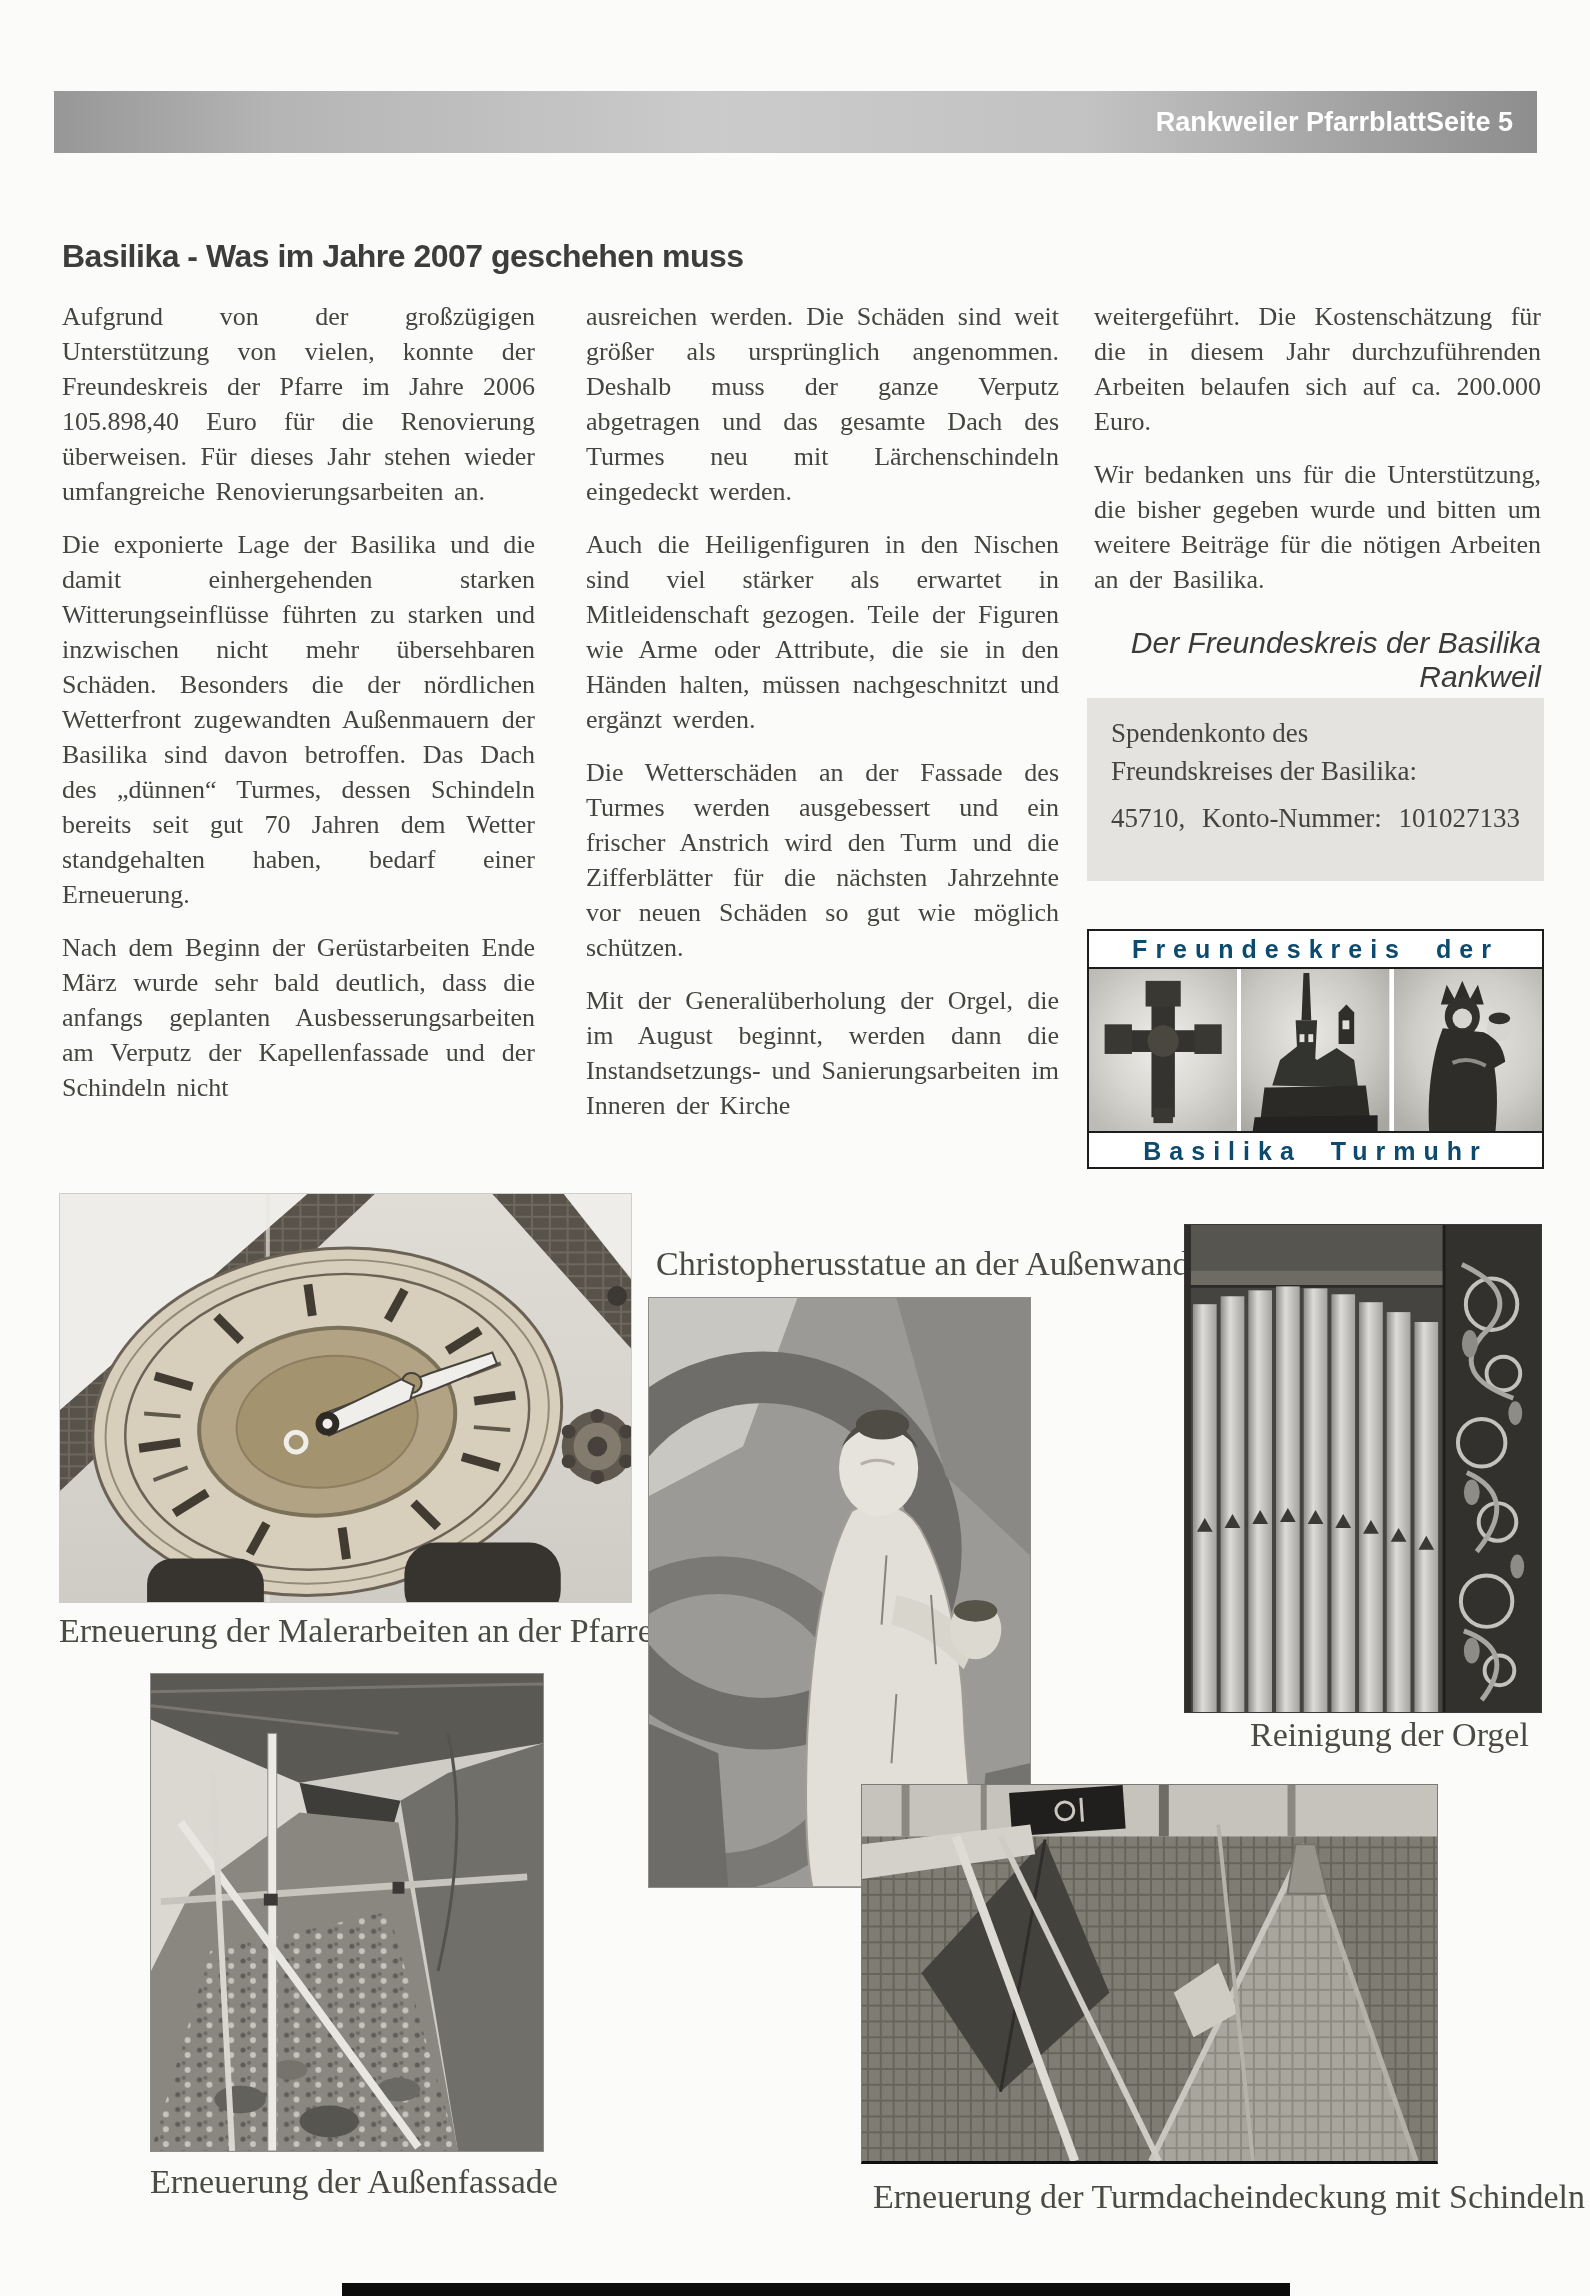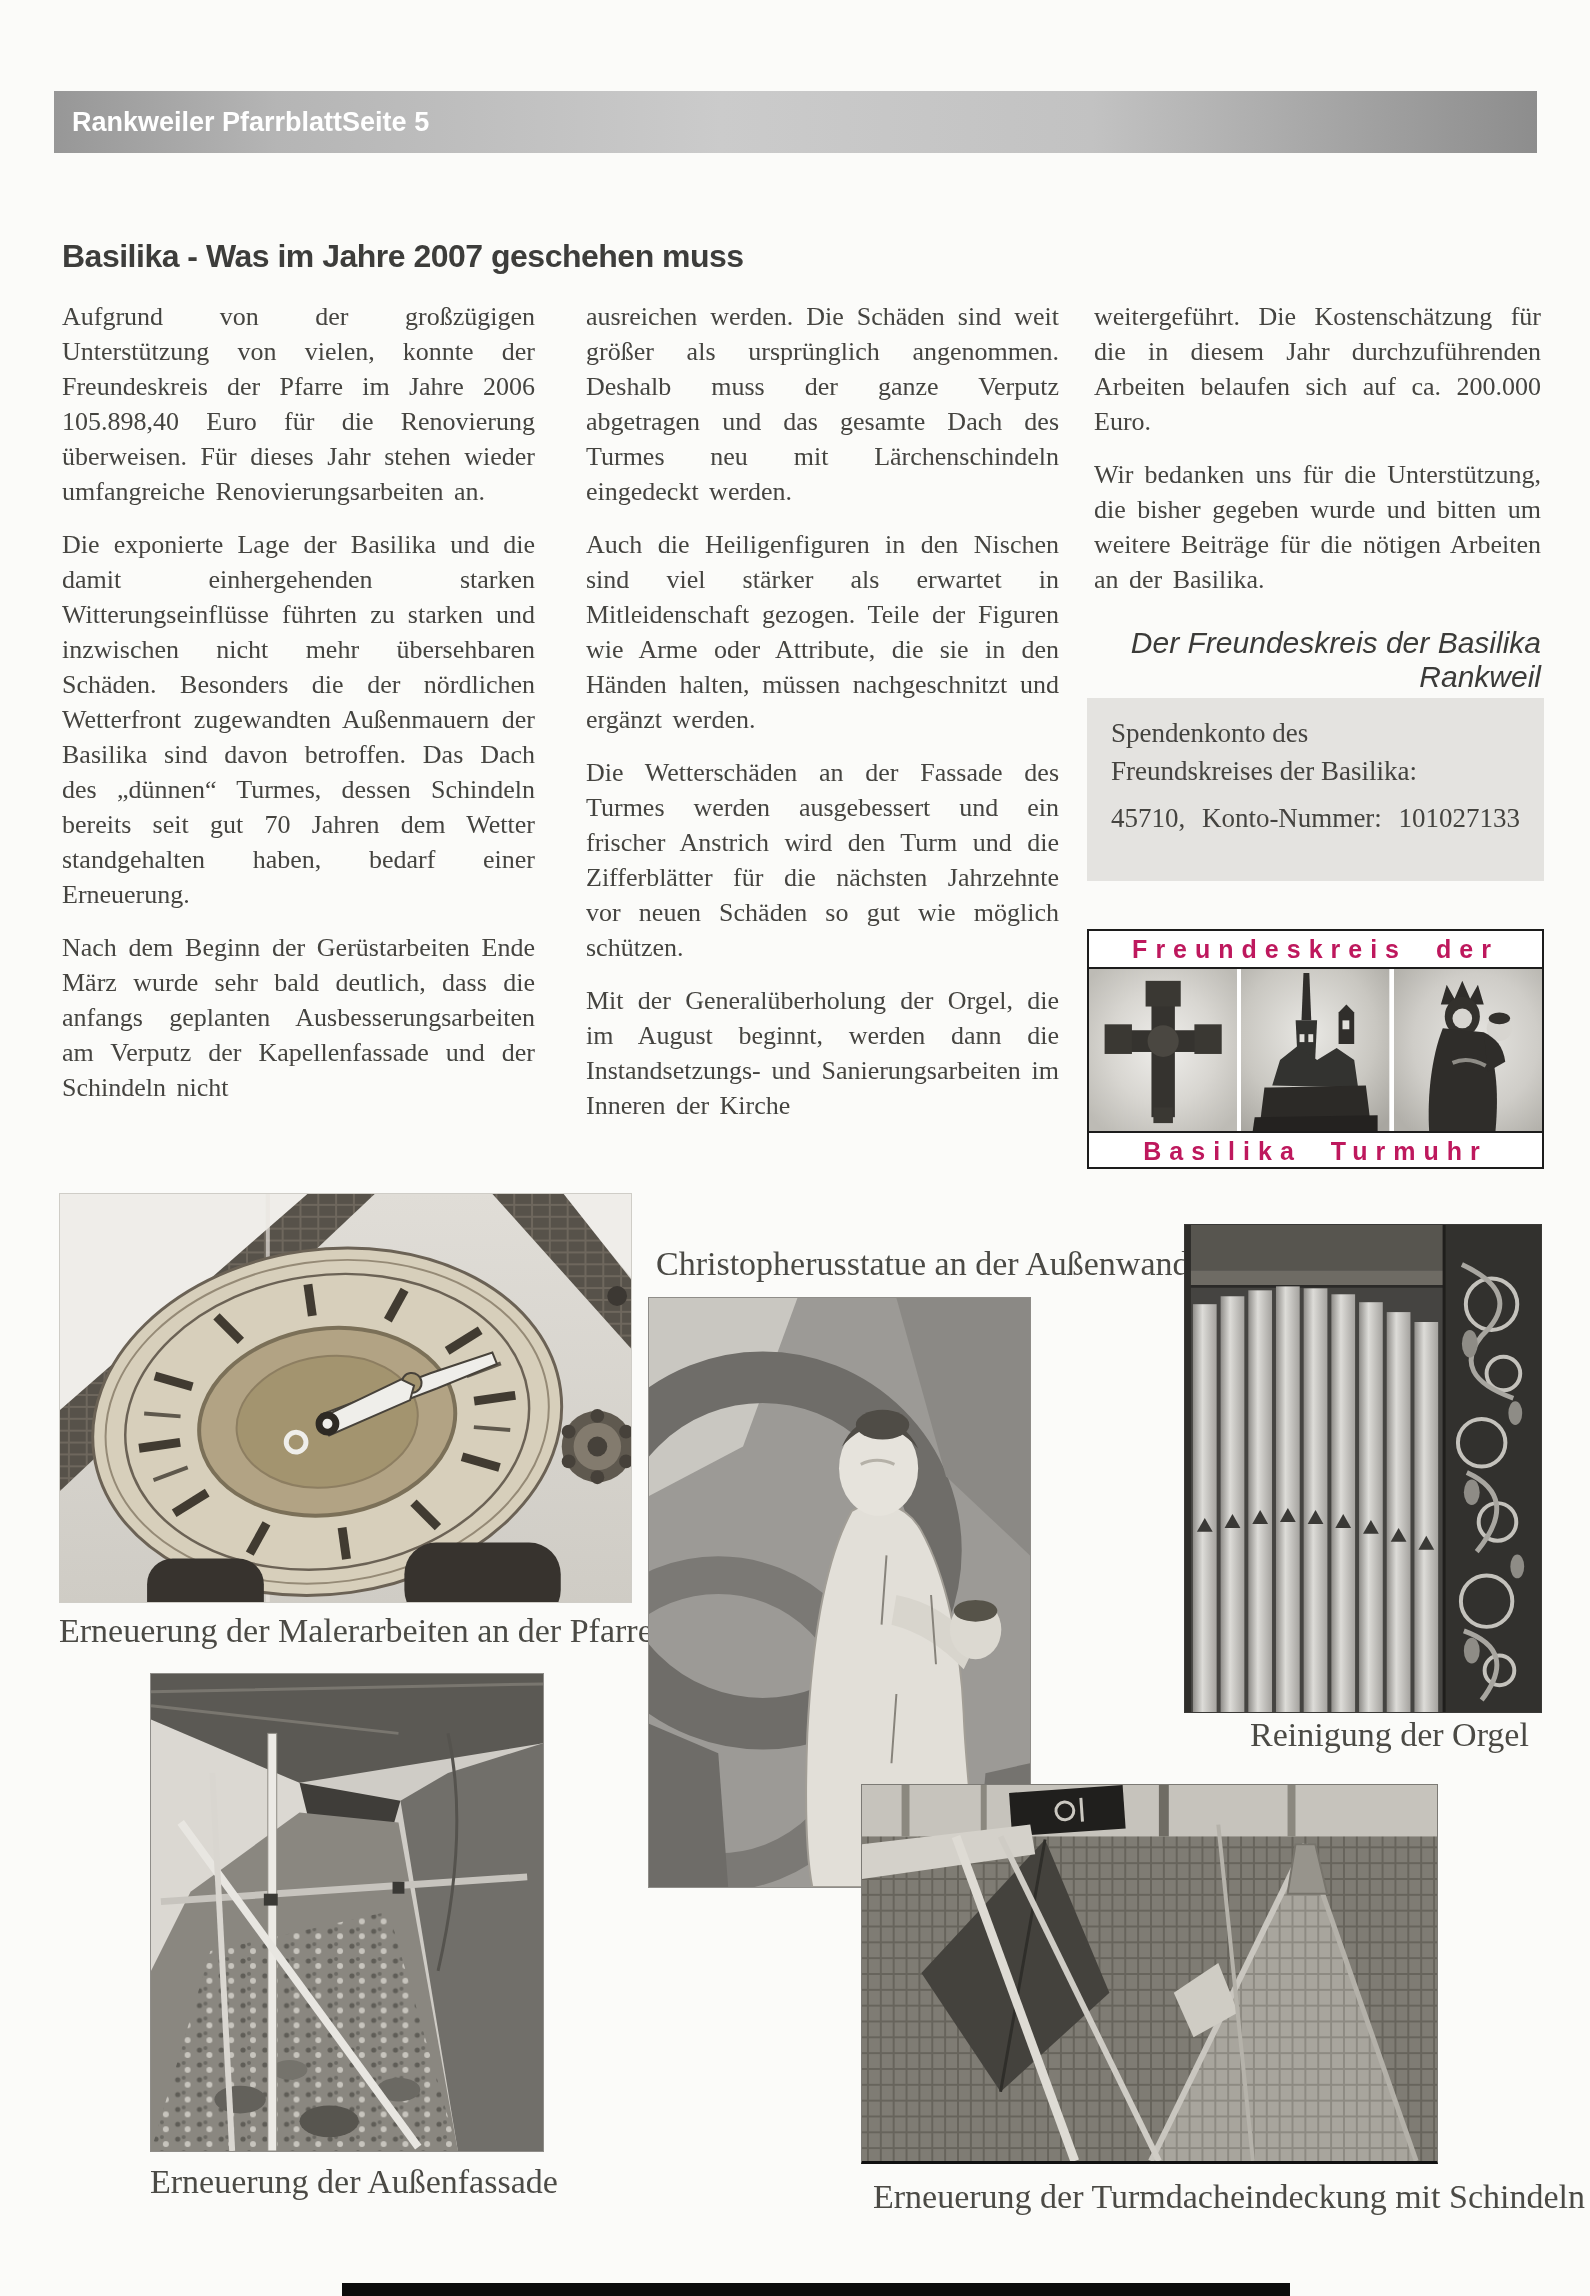--- a/index.html
+++ b/index.html
@@ -1,21 +1,21 @@
 <!DOCTYPE html>
 <html lang="de"><head>
 <meta charset="utf-8">
 <style>
   html,body{margin:0;padding:0;background:#e8e8e6;}
   .page{position:relative;width:1591px;height:2297px;background:#fbfbf9;overflow:hidden;
         font-family:"Liberation Serif",serif;color:#454440;}
   
   .header-bar{position:absolute;left:54px;top:91px;width:1483px;height:62px;
       background:linear-gradient(90deg,#979797 0%,#b5b5b5 15%,#cbcbcb 45%,#c2c2c2 70%,#8d8d8d 100%);
-      display:flex;align-items:center;justify-content:flex-start;
+      display:flex;align-items:center;justify-content:flex-end;
       font-family:"Liberation Sans",sans-serif;font-weight:bold;font-size:27px;color:#ffffff;}
   .header-bar .hleft{margin-left:18px;}
   .header-bar .hright{margin-right:24px;}
   
   .article-title{position:absolute;left:62px;top:222px;font-family:"Liberation Sans",sans-serif;
       font-weight:bold;font-size:32px;color:#3d3d3b;letter-spacing:-0.5px;margin-top:16px;}
   
   .tcol{position:absolute;top:299px;font-size:26px;line-height:35px;text-align:justify;
       word-spacing:4px;color:#454440;}
   .tcol p{margin:0 0 18px 0;}
@@ -28,21 +28,21 @@
   .donation-box{position:absolute;left:1087px;top:698px;width:457px;height:183px;
       background:#e4e3e0;box-sizing:border-box;padding:16px 24px 13px 24px;
       font-size:27px;line-height:38px;color:#44433f;}
   .donation-box .dj{text-align:justify;text-align-last:justify;}
   .donation-box .gap{height:9px;}
   
   .logo-box{position:absolute;left:1087px;top:929px;width:457px;height:240px;
       border:2px solid #1c1c1c;box-sizing:border-box;background:#ffffff;}
   .logo-band{height:36px;display:flex;align-items:center;justify-content:center;
       font-family:"Liberation Sans",sans-serif;font-weight:bold;font-size:25px;
-      letter-spacing:8px;word-spacing:14px;color:#be185d;}
+      letter-spacing:8px;word-spacing:14px;color:#0c4a6e;}
   .logo-band.top{border-bottom:2px solid #1c1c1c;}
   .logo-band.bottom{border-top:2px solid #1c1c1c;}
   .logo-panels{height:162px;display:flex;}
   .logo-panels .panel{flex:1;margin:0 2px;}
   .logo-panels .panel:first-child{margin-left:0;}
   .logo-panels .panel:last-child{margin-right:0;}
   .panel svg{display:block;width:100%;height:100%;}
   
   .photo{position:absolute;overflow:hidden;}
   .photo svg{display:block;width:100%;height:100%;}

